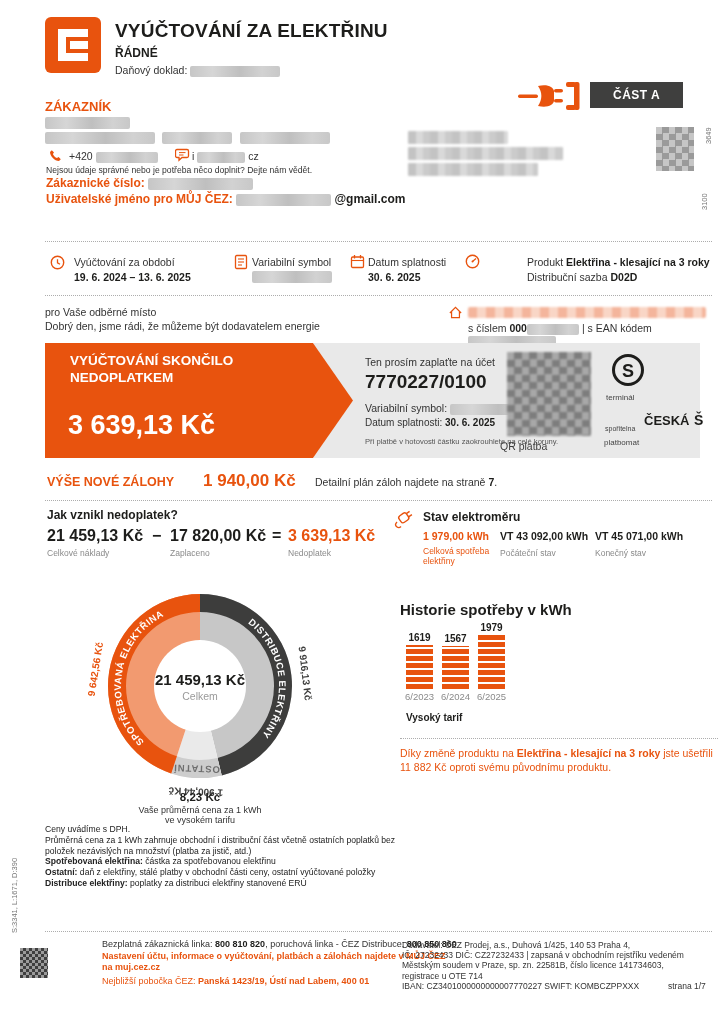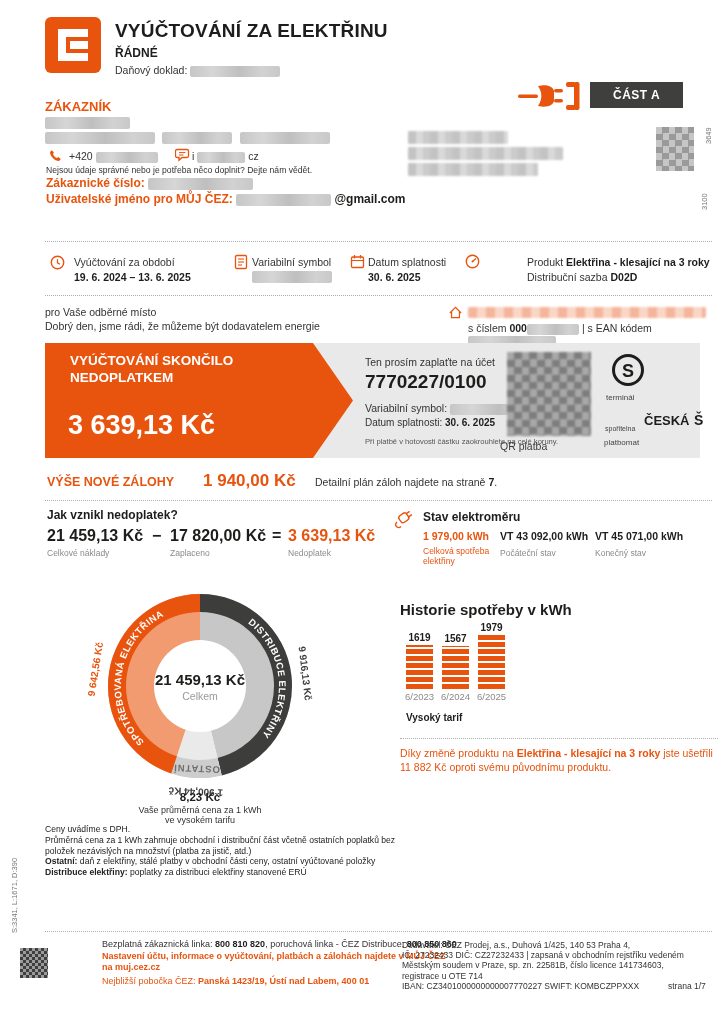--- a/index.html
+++ b/index.html
@@ -273,20 +273,21 @@
 
   <div class="abs" style="left:60px;top:791px;width:280px;text-align:center">
     <div class="b" style="font-size:11.5px">8,23 Kč</div>
     <div style="font-size:9px;color:#333;margin-top:2px">Vaše průměrná cena za 1 kWh</div>
     <div style="font-size:9px;color:#333">ve vysokém tarifu</div>
   </div>
   <div class="abs" style="left:45px;top:824px;width:390px">
     <div class="note-line">Ceny uvádíme s DPH.</div>
     <div class="note-line">Průměrná cena za 1 kWh zahrnuje obchodní i distribuční část včetně ostatních poplatků bez</div>
     <div class="note-line">položek nezávislých na množství (platba za jistič, atd.)</div>
+    <div class="note-line"><span class="b">Spotřebovaná elektřina:</span><span> částka za spotřebovanou elektřinu</span></div>
     <div class="note-line"><span class="b">Ostatní:</span><span> daň z elektřiny, stálé platby v obchodní části ceny, ostatní vyúčtované položky</span></div>
     <div class="note-line"><span class="b">Distribuce elektřiny:</span><span> poplatky za distribuci elektřiny stanovené ERÚ</span></div>
   </div>
 
   <div class="abs b" style="left:400px;top:601px;font-size:15px">Historie spotřeby v kWh</div>
   <div id="bars" style="left:406px;top:622px" class="abs">
       <div class="bar-col">
         <div class="bar-val">1619</div>
         <div class="bar" style="height:44px;background:repeating-linear-gradient(to top,#e8530e 0 5px,#ffffff 5px 7px)"></div>
         <div class="bar-cat">6/2023</div>

